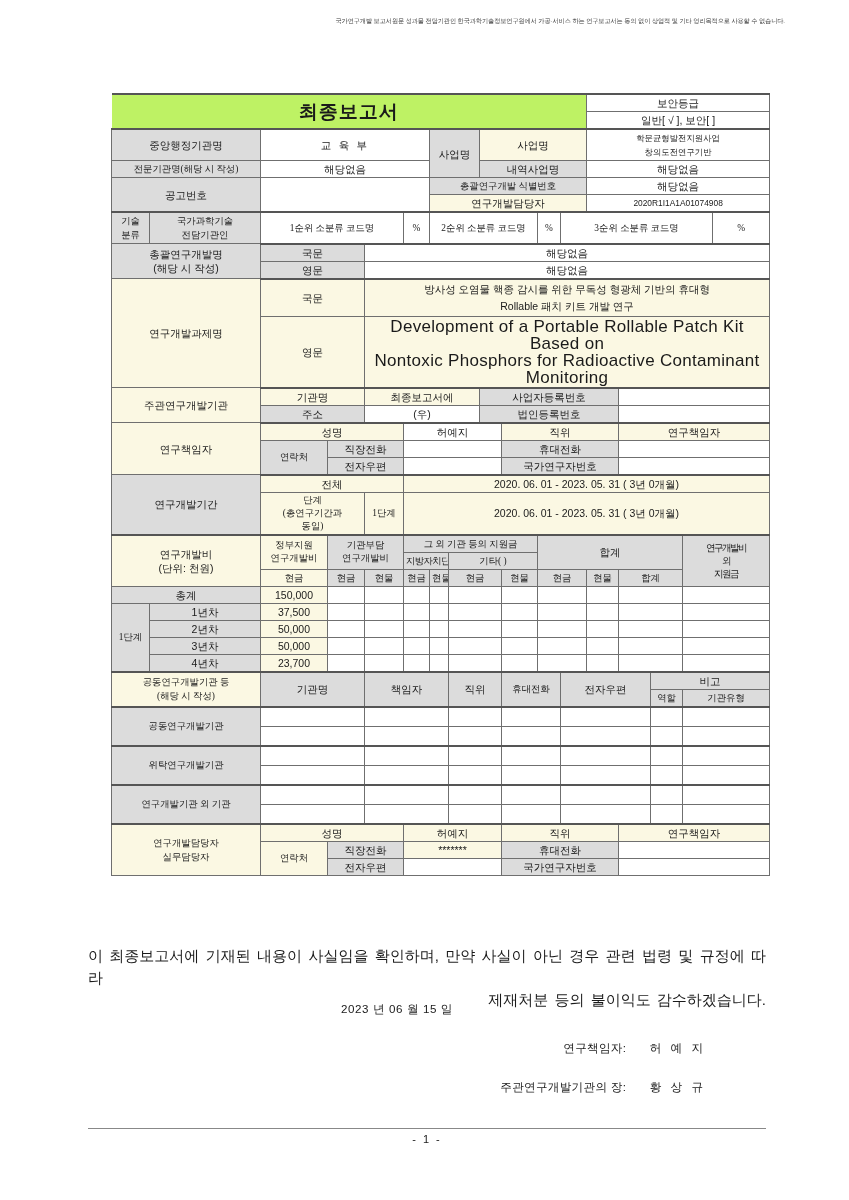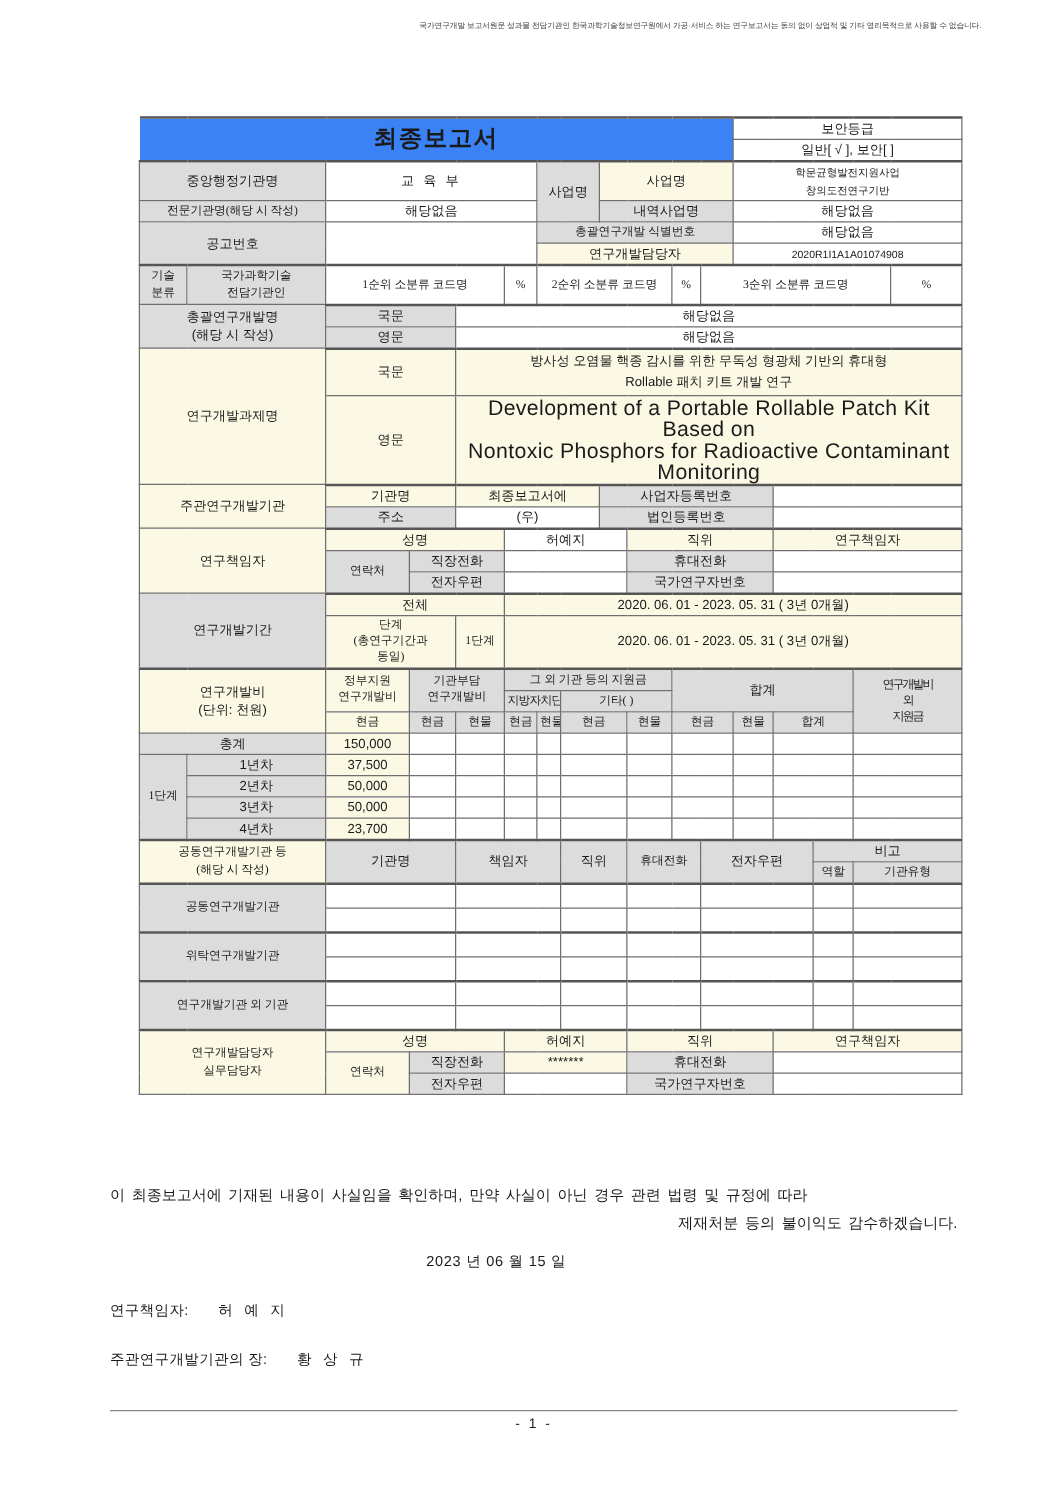--- a/index.html
+++ b/index.html
@@ -62,39 +62,39 @@
   .g  { background: #dcdcdc; }      
   .y  { background: #fbf8e3; }      
   .w  { background: #ffffff; }
 
   .title-cell {
     font-size: 19px;
     font-weight: bold;
     letter-spacing: 1px;
     border: none !important;
     border-top: 2px solid #555 !important;
-    background: #3b82f6;
+    background: #bef264;
   }
   .sec-top { border-top: 2px solid #555 !important; }
 
   .sp { letter-spacing: 2.2px; }
   .sm { font-size: 9.4px; font-family: Liberation Serif, serif; }
   .xs { font-size: 8.4px; line-height: 11px; }
   .lft { text-align: left; padding-left: 5px; }
   .eng { font-size: 17px; letter-spacing: 0.3px; }
   .tight { letter-spacing: -0.6px; }
   .squeeze { letter-spacing: -1.6px; font-size: 9.6px; }
 
   
   .statement {
     position: absolute;
     top: 945px;
     left: 88px;
     width: 678px;
-    font-size: 12px;
+    font-size: 15px;
     line-height: 22px;
     text-align: justify;
     text-justify: inter-character;
     word-spacing: 2px;
   }
   .datealign {
     position: absolute;
     top: 1002px;
     left: 88px;
     width: 678px;
@@ -102,21 +102,21 @@
     font-size: 11.6px;
     letter-spacing: 0.6px;
     padding-right: 60px;
     box-sizing: border-box;
   }
   .sig {
     position: absolute;
     left: 88px;
     width: 678px;
     font-size: 11.6px;
-    text-align: left;
+    text-align: right;
     padding-right: 60px;
     box-sizing: border-box;
     letter-spacing: 0.3px;
   }
   .sig .who { display: inline-block; }
   .sig .nm { display: inline-block; margin-left: 20px; letter-spacing: 3px; }
   .sig1 { top: 1041px; }
   .sig2 { top: 1080px; }
 
   

